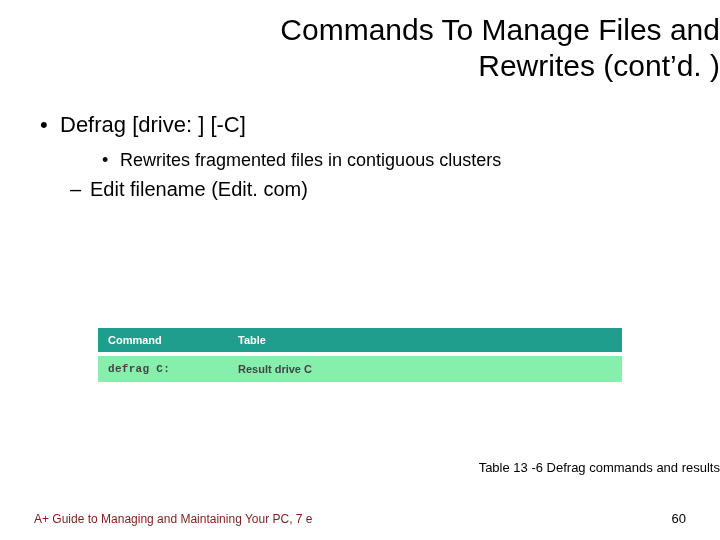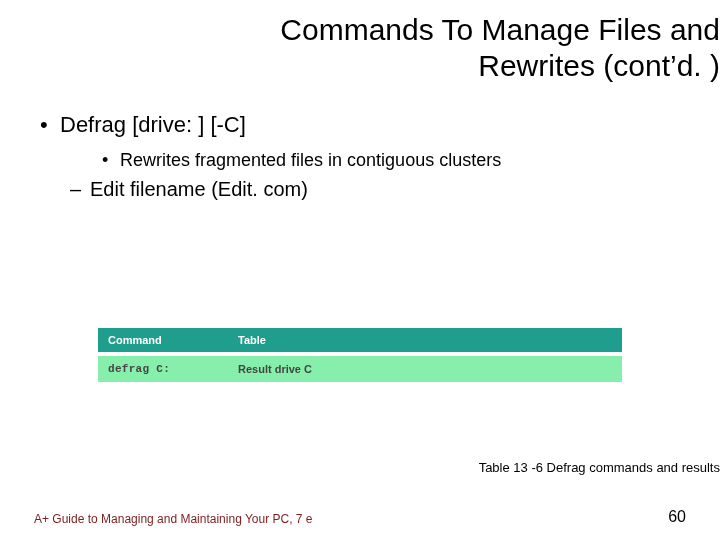--- a/index.html
+++ b/index.html
@@ -125,21 +125,21 @@
     position: absolute;
     bottom: 14px;
     left: 34px;
     font-size: 12px;
     color: #7f1d1d;
   }
   .footer-right {
     position: absolute;
     bottom: 14px;
     right: 34px;
-    font-size: 16px;
+    font-size: 13px;
     color: #000;
     margin-top: 37px;
   }
 </style>
 </head>
 <body>
 
 <div class="slide">
 
   <div class="title">

